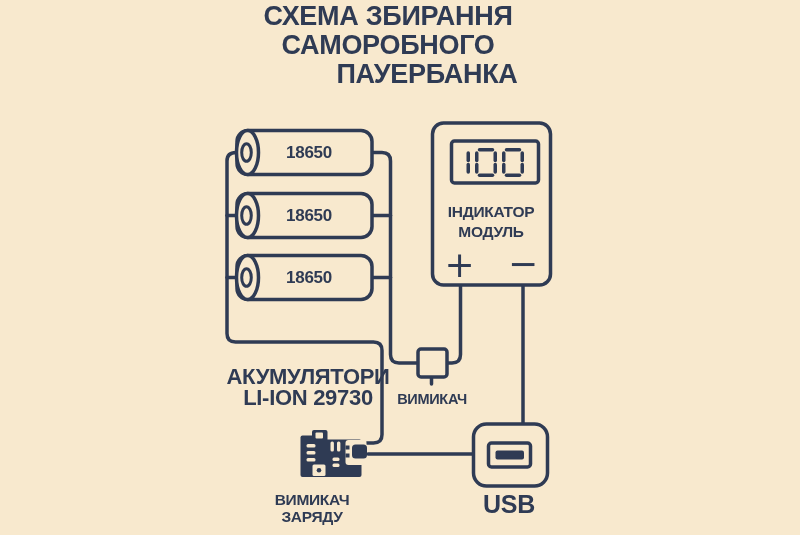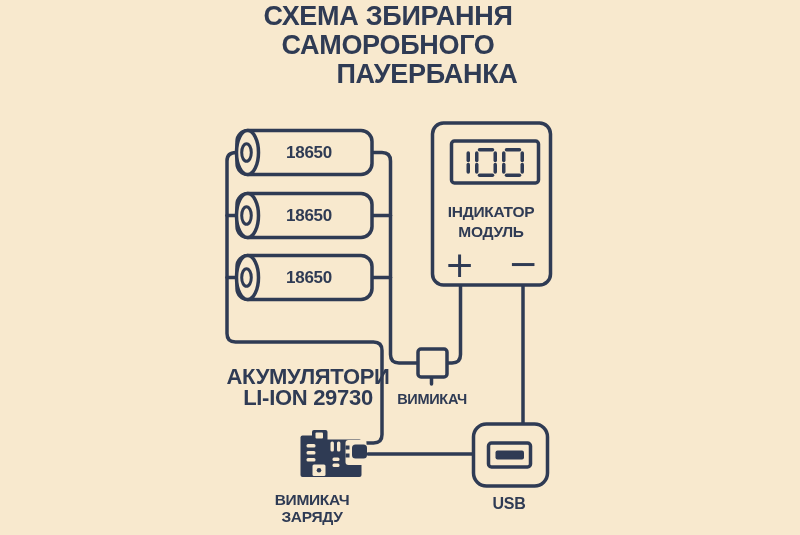--- a/index.html
+++ b/index.html
@@ -18,21 +18,21 @@
   .lbl{
     position:absolute;font-weight:bold;white-space:nowrap;color:var(--ink);
     transform:translateX(-50%);letter-spacing:-0.3px;text-align:center;
   }
   .title-line{font-size:27px;line-height:29px;}
   .batt-label{font-size:17px;line-height:27px;}
   .caption{font-size:22px;line-height:20.5px;}
   .ind-label{font-size:15.5px;line-height:19.5px;}
   .sw-label{font-size:14.5px;line-height:16px;}
   .mod-label{font-size:15.5px;line-height:17px;}
-  .usb-label{font-size:16px;line-height:22px;}
+  .usb-label{font-size:25px;line-height:22px;}
   .sym{
     position:absolute;font-family:"DejaVu Sans",sans-serif;font-weight:normal;
     font-size:36px;color:var(--ink);transform:translate(-50%,-50%);line-height:1;
   }
 </style>
 </head>
 <body>
 
 <div class="stage">
 

